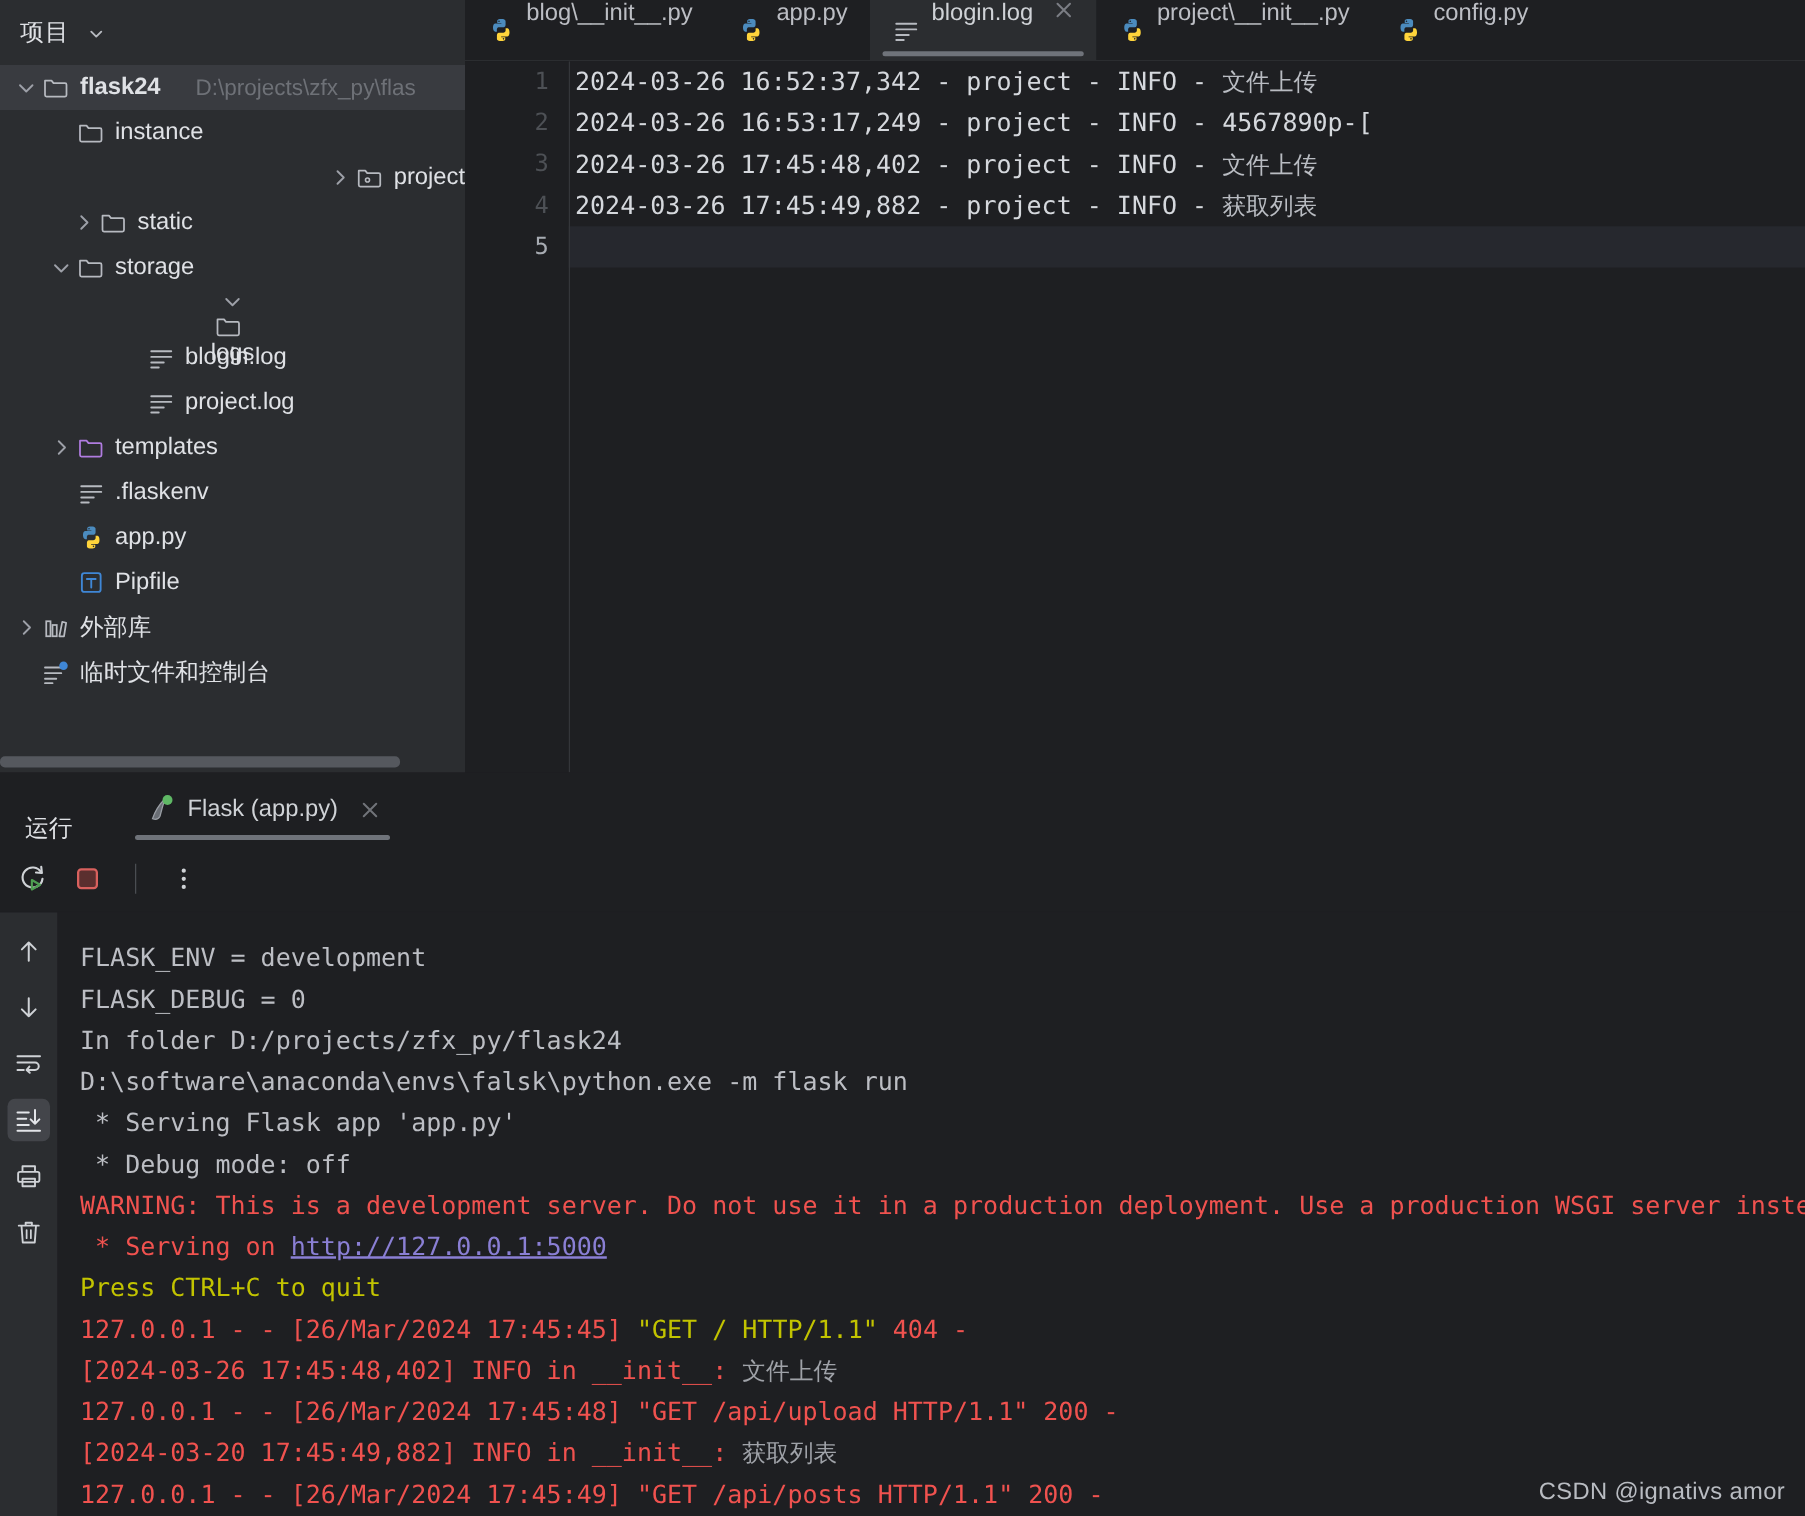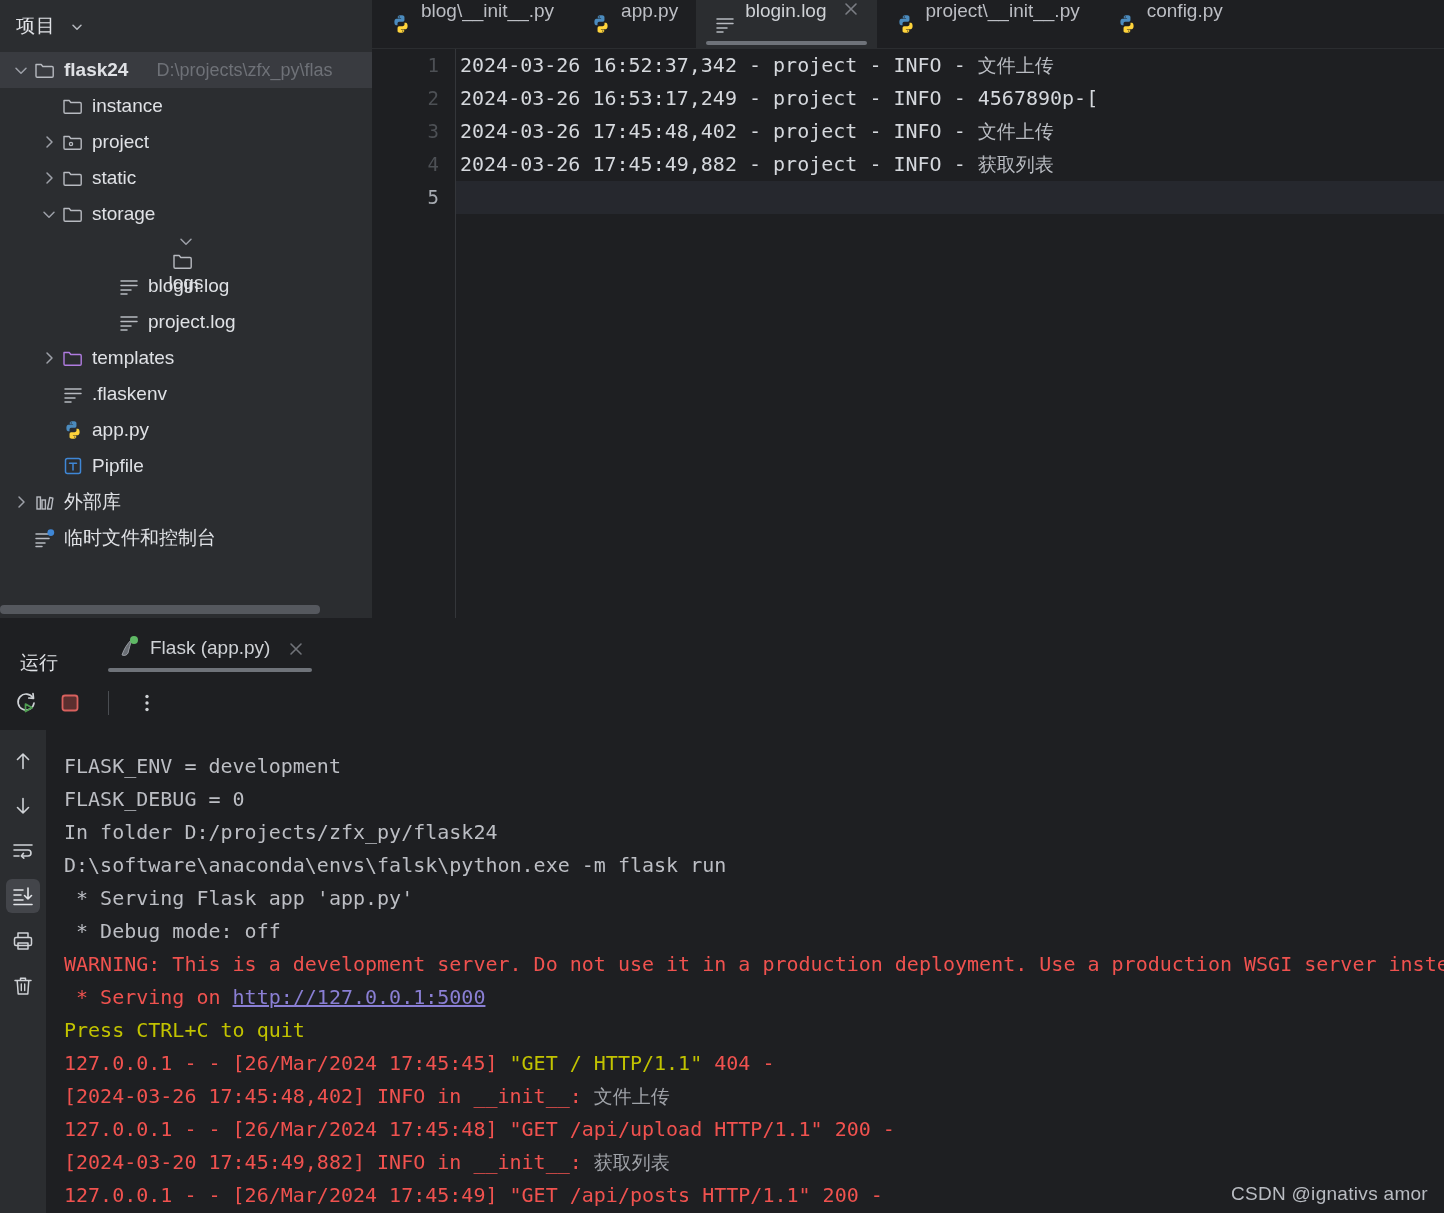--- a/index.html
+++ b/index.html
@@ -221,35 +221,35 @@
           </div>
           <div class="tree-row" style="padding-left: 38px;">
             <span class="twisty"></span>
             <span class="ficon">
               <svg width="22" height="22" viewBox="0 0 22 22">
                 <path d="M2 5.5 h5.2 l1.6 2 h9.2 a1.2 1.2 0 0 1 1.2 1.2 V17 a1.2 1.2 0 0 1 -1.2 1.2 H3.2 A1.2 1.2 0 0 1 2 17 Z" fill="none" stroke="#b7bac0" stroke-width="1.4" stroke-linejoin="round"></path>
               </svg>
             </span>
             <span class="node-label">instance</span>
           </div>
-          <div class="tree-row" style="padding-left: 38px;">
+          <div class="tree-row" style="padding-left: 38px; justify-content: flex-end;">
             <span class="twisty">
               <svg width="18" height="18" viewBox="0 0 18 18">
                 <path d="M7 4 L12 9 L7 14" fill="none" stroke="#9da0a8" stroke-width="1.5" stroke-linecap="round" stroke-linejoin="round"></path>
               </svg>
             </span>
             <span class="ficon">
               <svg width="22" height="22" viewBox="0 0 22 22">
                 <path d="M2 5.5 h5.2 l1.6 2 h9.2 a1.2 1.2 0 0 1 1.2 1.2 V17 a1.2 1.2 0 0 1 -1.2 1.2 H3.2 A1.2 1.2 0 0 1 2 17 Z" fill="none" stroke="#b7bac0" stroke-width="1.4" stroke-linejoin="round"></path>
                 <circle cx="9" cy="13" r="1.6" fill="none" stroke="#b7bac0" stroke-width="1.3"></circle>
               </svg>
             </span>
             <span class="node-label">project</span>
           </div>
-          <div class="tree-row" style="padding-left: 38px;">
+          <div class="tree-row" style="padding-left: 38px; margin-left: 18px;">
             <span class="twisty">
               <svg width="18" height="18" viewBox="0 0 18 18">
                 <path d="M7 4 L12 9 L7 14" fill="none" stroke="#9da0a8" stroke-width="1.5" stroke-linecap="round" stroke-linejoin="round"></path>
               </svg>
             </span>
             <span class="ficon">
               <svg width="22" height="22" viewBox="0 0 22 22">
                 <path d="M2 5.5 h5.2 l1.6 2 h9.2 a1.2 1.2 0 0 1 1.2 1.2 V17 a1.2 1.2 0 0 1 -1.2 1.2 H3.2 A1.2 1.2 0 0 1 2 17 Z" fill="none" stroke="#b7bac0" stroke-width="1.4" stroke-linejoin="round"></path>
               </svg>
             </span>

